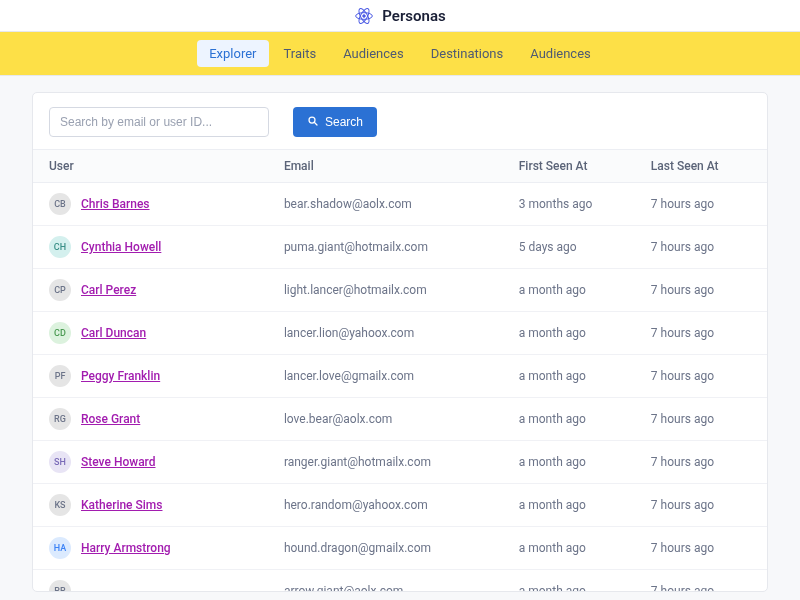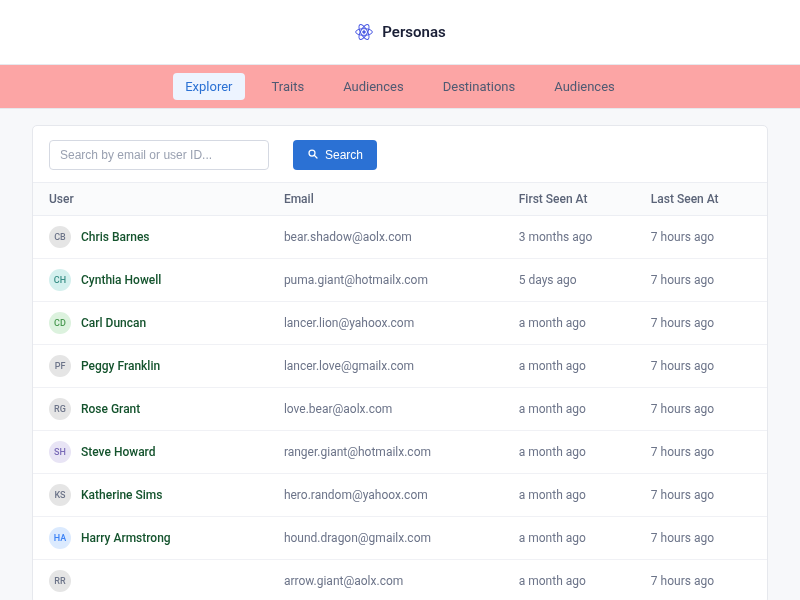--- a/index.html
+++ b/index.html
@@ -6,47 +6,47 @@
     body {
       font-family: -apple-system, BlinkMacSystemFont, "Segoe UI", Roboto, Helvetica, Arial, sans-serif;
       background: #f7f8fa;
       color: #333;
       width: 800px;
       height: 600px;
       overflow: hidden;
     }
     .header {
       background: #fff;
-      height: 65px;
+      height: 32px;
       display: flex;
       align-items: center;
       justify-content: center;
       border-bottom: 1px solid #e6e8ed;
     }
     .brand {
       display: flex;
       align-items: center;
       gap: 8px;
     }
     .brand-logo {
       width: 20px;
       height: 20px;
     }
     .brand-name {
       font-size: 15px;
       font-weight: 600;
       color: #1a1f36;
     }
     .tabs {
-      background: #fca5a5;
+      background: #fde047;
       height: 44px;
       display: flex;
       align-items: center;
       justify-content: center;
-      gap: 15px;
+      gap: 3px;
       border-bottom: 1px solid #e6e8ed;
     }
     .tab {
       padding: 6px 12px;
       font-size: 13px;
       color: #4f5a72;
       border-radius: 4px;
       cursor: pointer;
     }
     .tab.active {
@@ -137,22 +137,23 @@
       height: 22px;
       border-radius: 50%;
       display: flex;
       align-items: center;
       justify-content: center;
       font-size: 9px;
       font-weight: 500;
       flex-shrink: 0;
     }
     .user-name {
-      color: #14532d;
+      color: #a21caf;
       font-weight: 500;
+      text-decoration: underline;
     }
     .av-gray { background: #e5e5e5; color: #6c7489; }
     .av-teal { background: #d4f0ee; color: #3a8f87; }
     .av-green { background: #dcf2de; color: #4a9a52; }
     .av-purple { background: #e8e4f5; color: #7a6bb8; }
     .av-blue { background: #dbeafe; color: #3b82f6; }
     .scroll-area {
       max-height: 442px;
       overflow: hidden;
     }
@@ -227,20 +228,31 @@
                   <span class="user-name">Cynthia Howell</span>
                 </div>
               </td>
               <td class="col-email">puma.giant@hotmailx.com</td>
               <td class="col-first">5 days ago</td>
               <td class="col-last">7 hours ago</td>
             </tr>
             <tr>
               <td class="col-user">
                 <div class="user-cell">
+                  <div class="avatar av-gray">CP</div>
+                  <span class="user-name">Carl Perez</span>
+                </div>
+              </td>
+              <td class="col-email">light.lancer@hotmailx.com</td>
+              <td class="col-first">a month ago</td>
+              <td class="col-last">7 hours ago</td>
+            </tr>
+            <tr>
+              <td class="col-user">
+                <div class="user-cell">
                   <div class="avatar av-green">CD</div>
                   <span class="user-name">Carl Duncan</span>
                 </div>
               </td>
               <td class="col-email">lancer.lion@yahoox.com</td>
               <td class="col-first">a month ago</td>
               <td class="col-last">7 hours ago</td>
             </tr>
             <tr>
               <td class="col-user">

